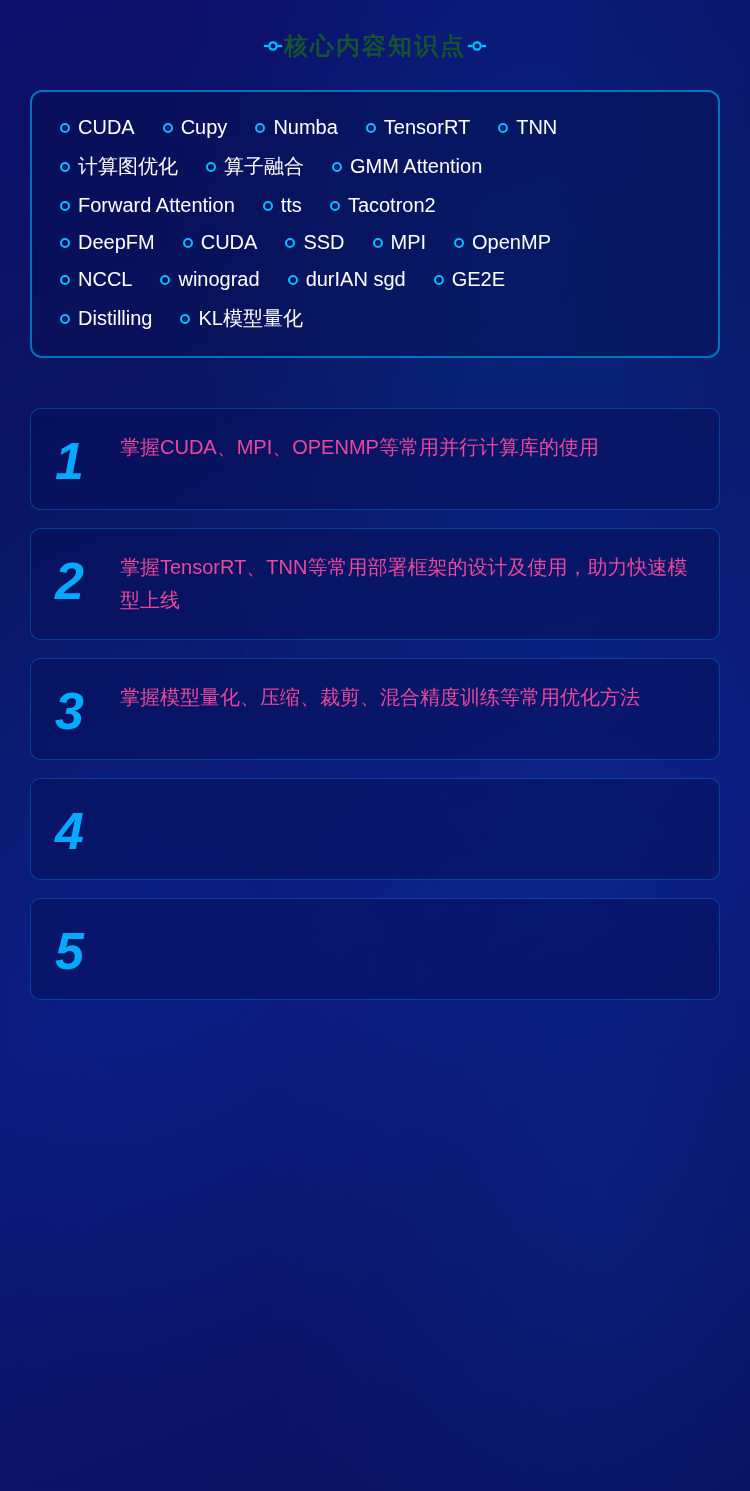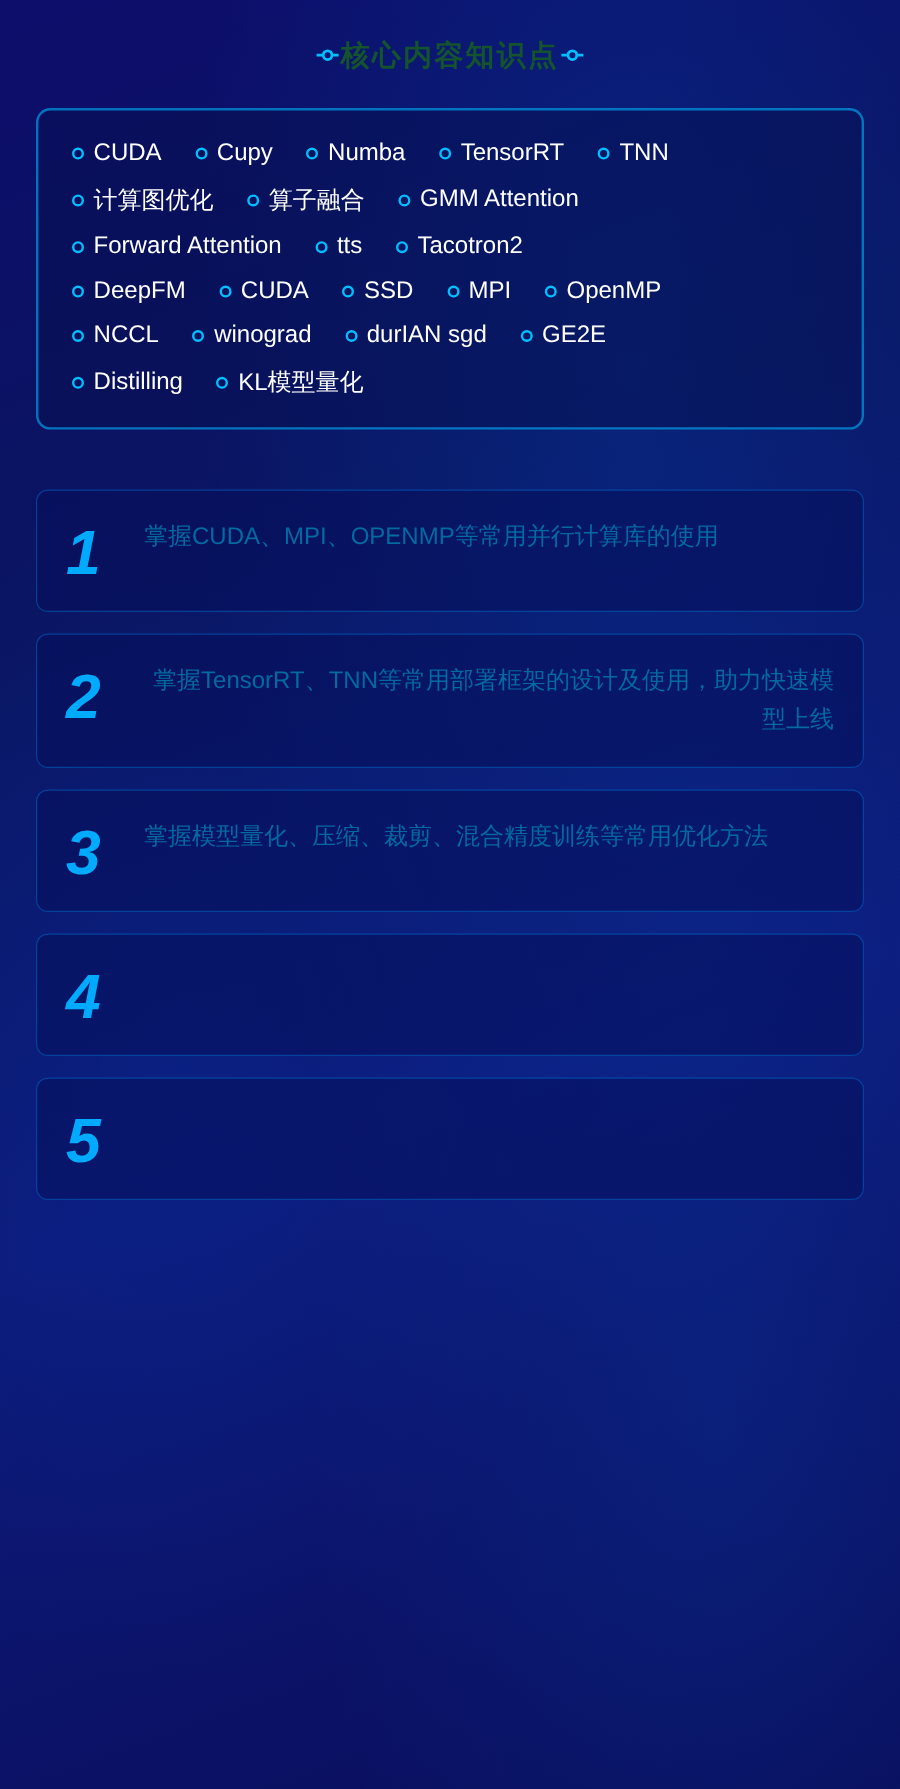--- a/index.html
+++ b/index.html
@@ -122,24 +122,23 @@
       color: #00aaff;
       line-height: 1;
       min-width: 45px;
       font-style: italic;
       flex-shrink: 0;
       margin-top: 4px;
     }
 
     .benefit-text {
       font-size: 20px;
-      color: #0369a1;
+      color: #ec4899;
       line-height: 1.65;
       font-weight: 400;
-      text-align: right;
     }
   </style>
 </head>
 <body>
 
 <div class="page-container">
 
   <h2 class="section-title">
     <span class="title-deco">
       <svg viewBox="0 0 24 24" fill="none" stroke="#00bfff" stroke-width="2.5">

